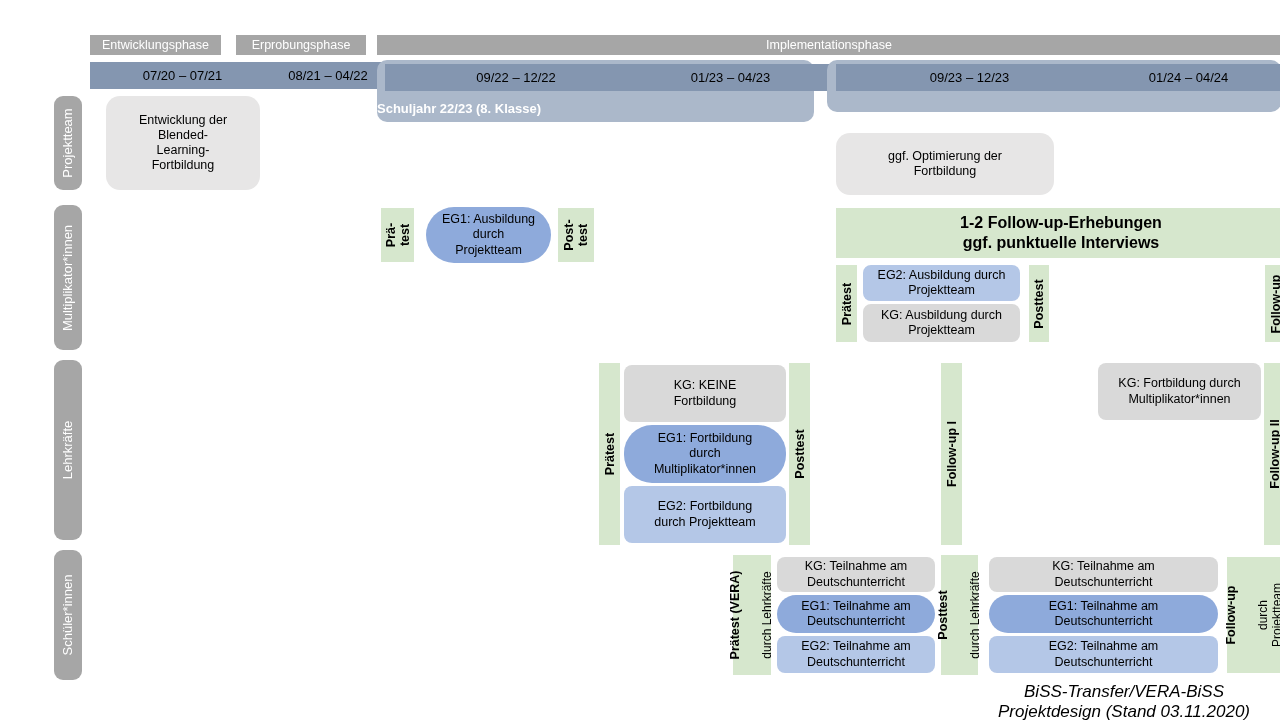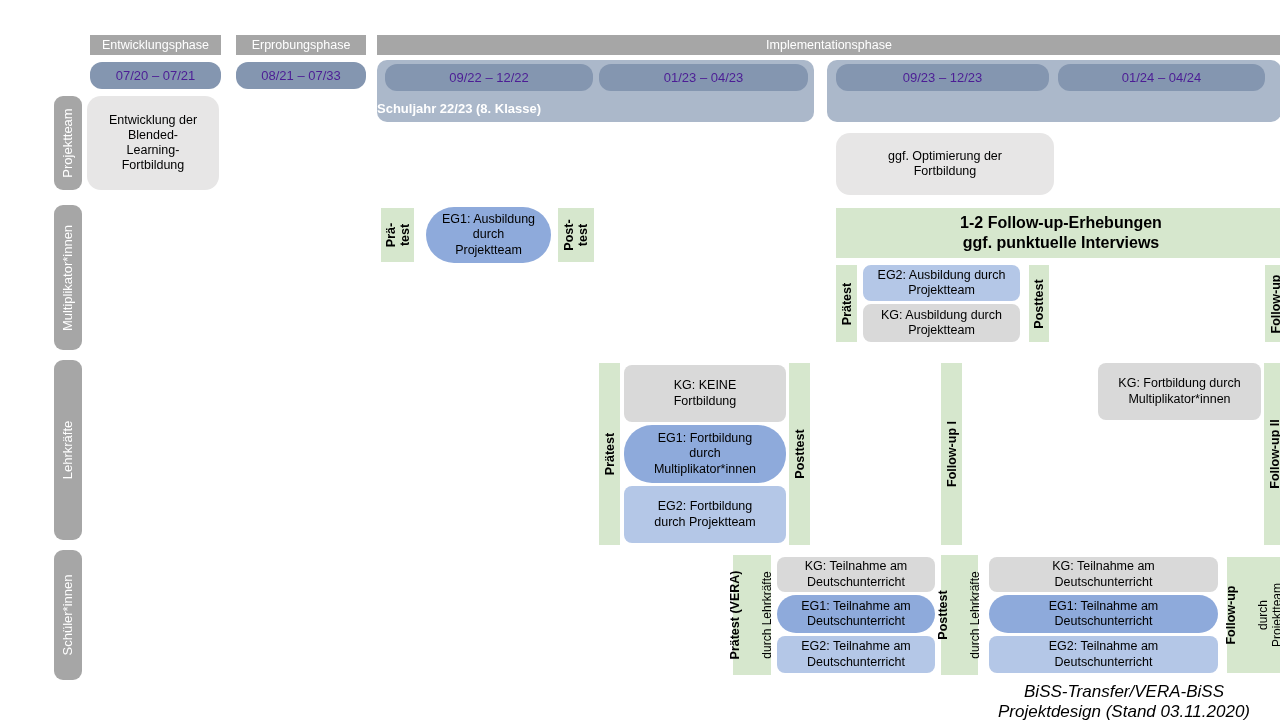--- a/index.html
+++ b/index.html
@@ -1,22 +1,22 @@
 <!DOCTYPE html>
 <html><head>
 <meta charset="utf-8">
 <style>
   html,body { margin:0; padding:0; background:#fff; }
   body { font-family:"Liberation Sans", sans-serif; }
   .stage { position:relative; width:1280px; height:720px; background:#ffffff; overflow:hidden;margin-left:46px; }
 
   .phasebar { position:absolute; background:#A6A6A6; color:#fff; font-size:12.5px;
               display:flex; align-items:center; justify-content:center; }
-  .datebox  { position:absolute; background:#8496B0; color:#4c1d95; font-size:13px;
-              border-radius:12px; display:flex; align-items:center; justify-content:center; }
+  .datebox  { position:absolute; background:#8496B0; color:#000000; font-size:13px;
+              border-radius:0; display:flex; align-items:center; justify-content:center;padding-left:27px; }
   .syc      { position:absolute; background:#ABB8CA; border-radius:10px; }
   .sylabel  { position:absolute; left:0; right:0; bottom:6px; text-align:left;
               color:#fff; font-weight:bold; font-size:13px; }
 
   .rowlabel { position:absolute; background:#A6A6A6; border-radius:9px; color:#fff; font-size:13px; }
 
   .box { position:absolute; display:flex; align-items:center; justify-content:center;
          text-align:center; font-size:12.5px; color:#000; white-space:pre-line; line-height:1.22; }
   .rounded  { border-radius:8px; }
   .biground { border-radius:14px; }
@@ -42,47 +42,47 @@
 </head>
 <body>
 
 <div class="stage">
 
   <div class="phasebar" style="left:44px;top:35px;width:131px;height:20px">Entwicklungsphase</div>
   <div class="phasebar" style="left:190px;top:35px;width:130px;height:20px">Erprobungsphase</div>
   <div class="phasebar" style="left:331px;top:35px;width:904px;height:20px">Implementationsphase</div>
 
   <div class="datebox" style="left:44px;top:62px;width:131px;height:27px">07/20 – 07/21</div>
-  <div class="datebox" style="left:190px;top:62px;width:130px;height:27px">08/21 – 07/33</div>
+  <div class="datebox" style="left:190px;top:62px;width:130px;height:27px">08/21 – 04/22</div>
 
   <div class="syc" style="left:331px;top:60px;width:437px;height:62px">
     <div class="datebox" style="left:8px;top:4px;width:208px;height:27px">09/22 – 12/22</div>
     <div class="datebox" style="left:222px;top:4px;width:209px;height:27px">01/23 – 04/23</div>
     <div class="sylabel">Schuljahr 22/23 (8. Klasse)</div>
   </div>
 
-  <div class="syc" style="left:781px;top:60px;width:454px;height:62px">
+  <div class="syc" style="left:781px;top:60px;width:454px;height:52px">
     <div class="datebox" style="left:9px;top:4px;width:213px;height:27px">09/23 – 12/23</div>
     <div class="datebox" style="left:231px;top:4px;width:207px;height:27px">01/24 – 04/24</div>
   </div>
 
   <div class="rowlabel" style="left:8px;top:96px;width:28px;height:94px">
     <span class="rot">Projektteam</span>
   </div>
   <div class="rowlabel" style="left:8px;top:205px;width:28px;height:145px">
     <span class="rot">Multiplikator*innen</span>
   </div>
   <div class="rowlabel" style="left:8px;top:360px;width:28px;height:180px">
     <span class="rot">Lehrkräfte</span>
   </div>
   <div class="rowlabel" style="left:8px;top:550px;width:28px;height:130px">
     <span class="rot">Schüler*innen</span>
   </div>
 
-  <div class="box lightgray biground" style="left:41px;top:96px;width:132px;height:94px">Entwicklung der
+  <div class="box lightgray biground" style="left:60px;top:96px;width:154px;height:94px">Entwicklung der
 Blended-
 Learning-
 Fortbildung</div>
   <div class="box lightgray biground" style="left:790px;top:133px;width:218px;height:62px">ggf. Optimierung der
 Fortbildung</div>
 
   <div class="vert green" style="left:335px;top:208px;width:33px;height:54px">
     <span class="rot multi vbold">Prä-
 test</span>
   </div>

